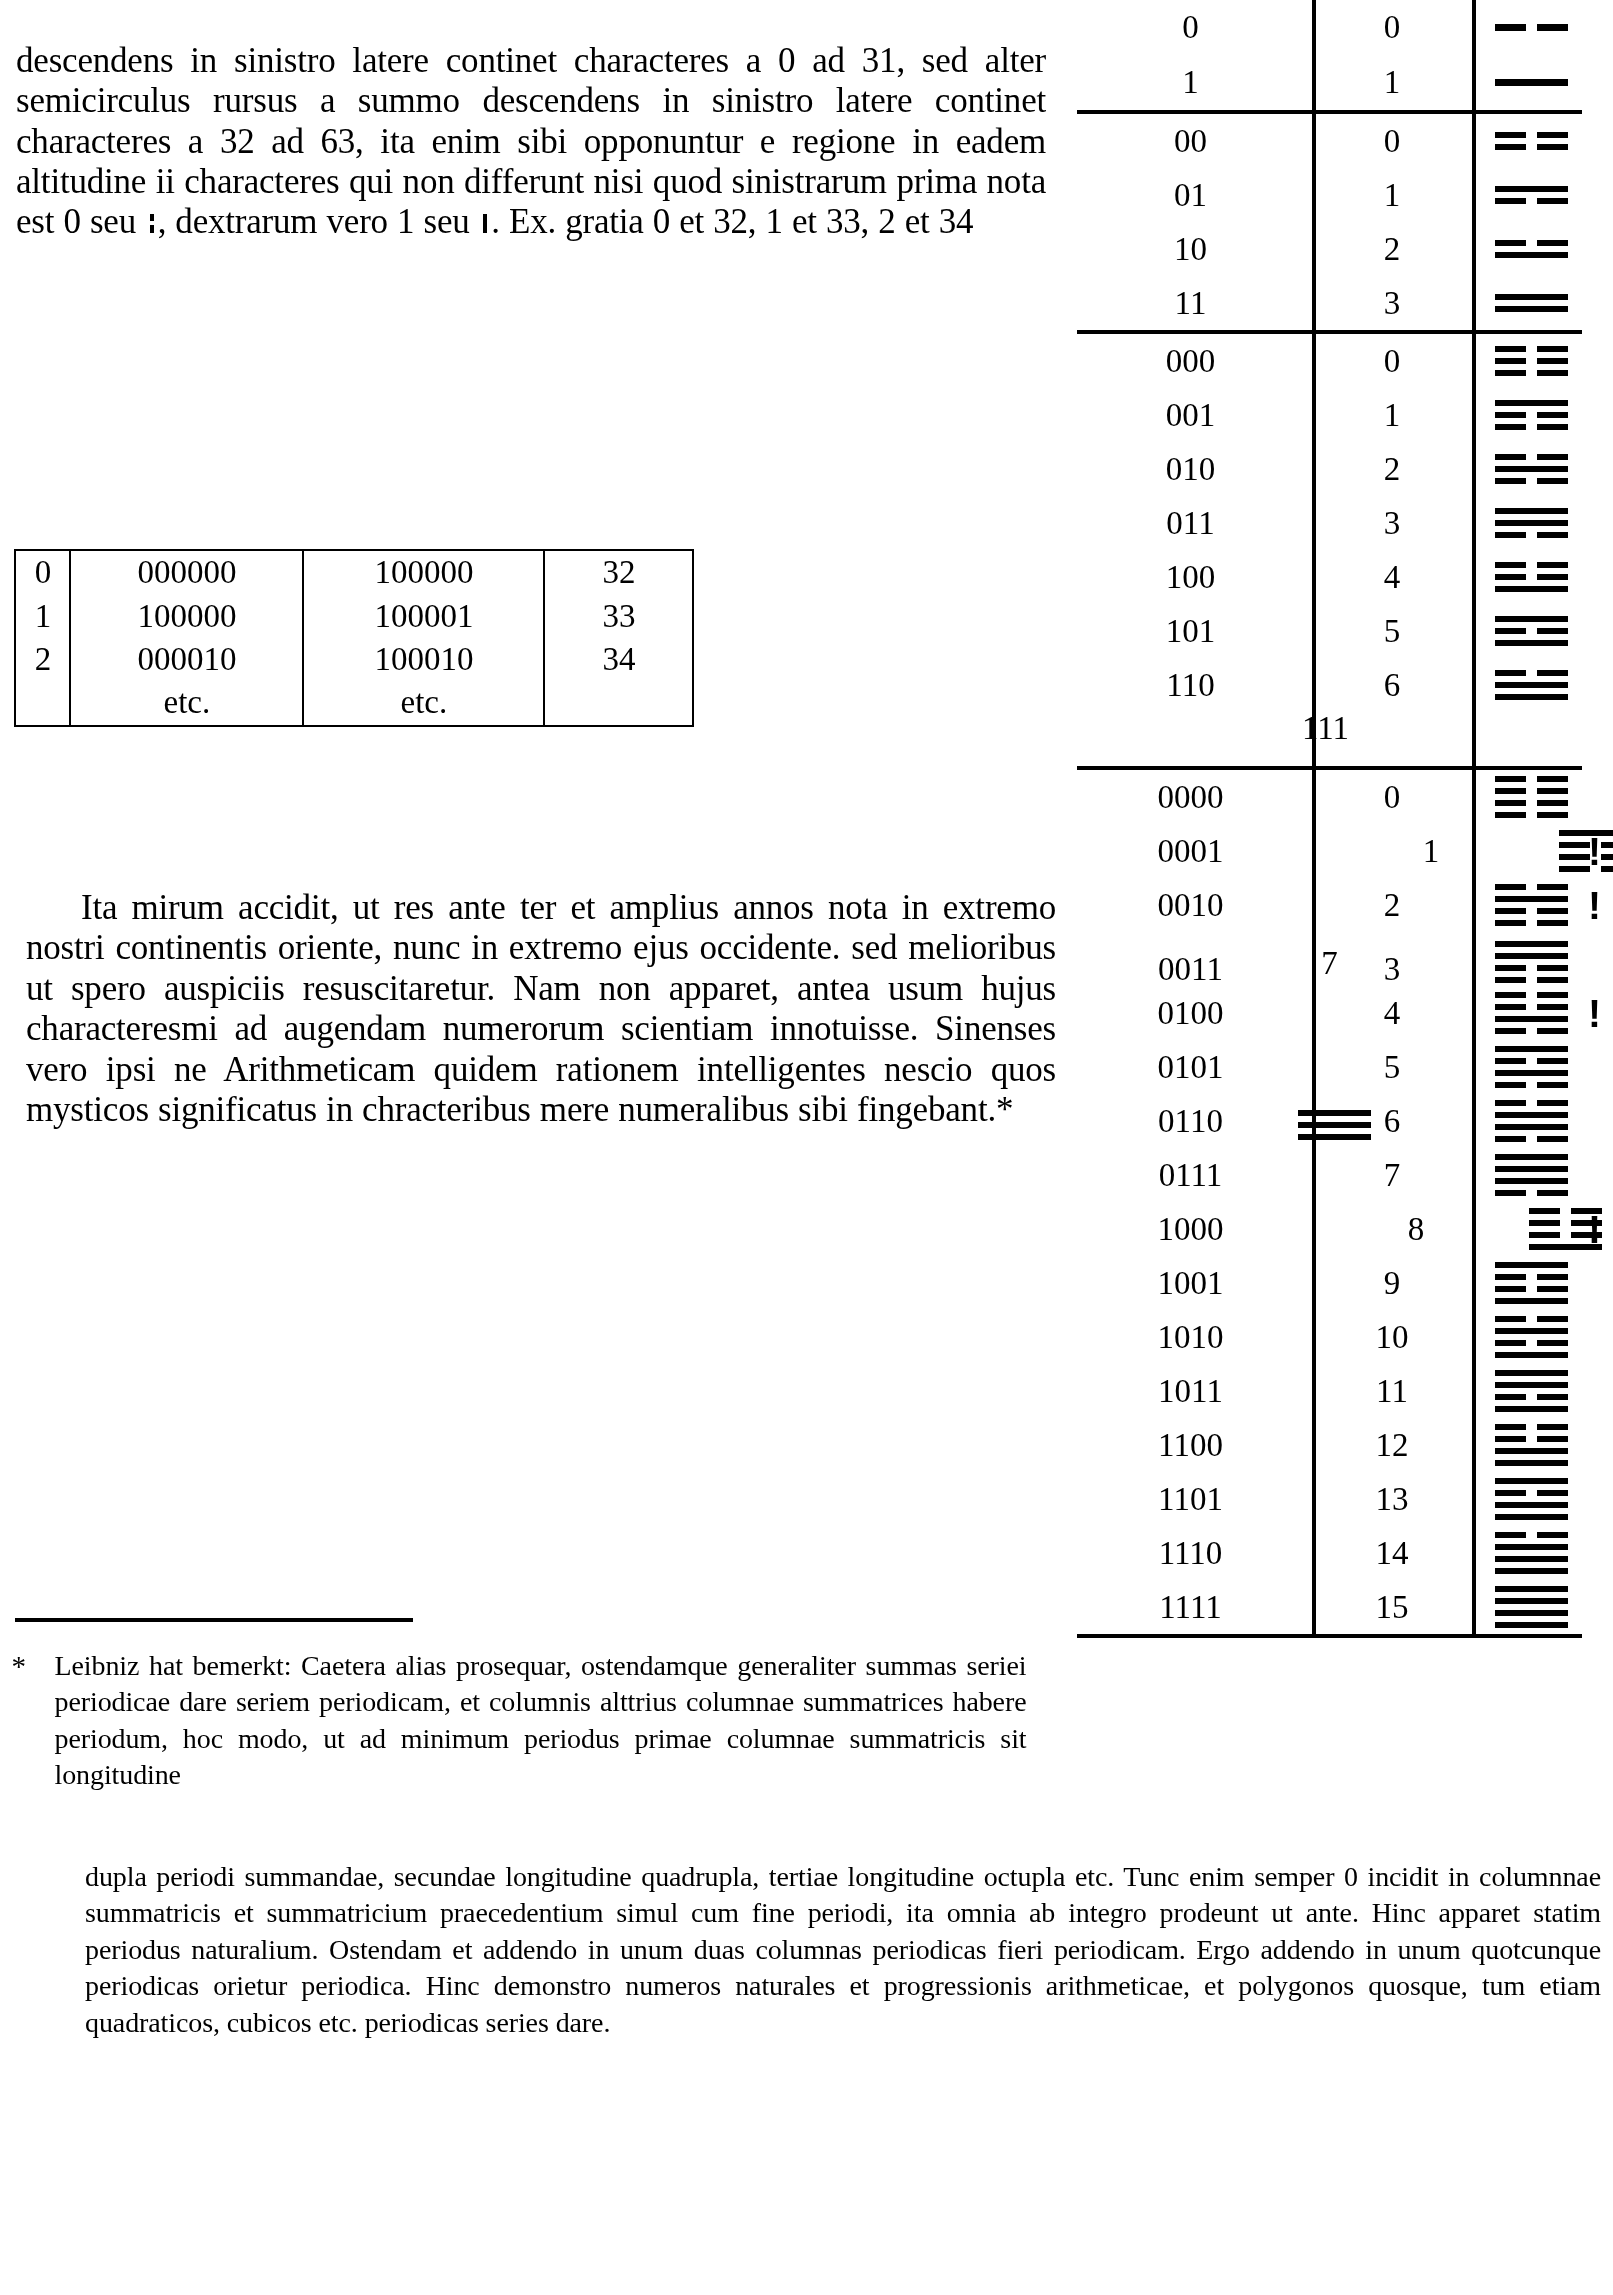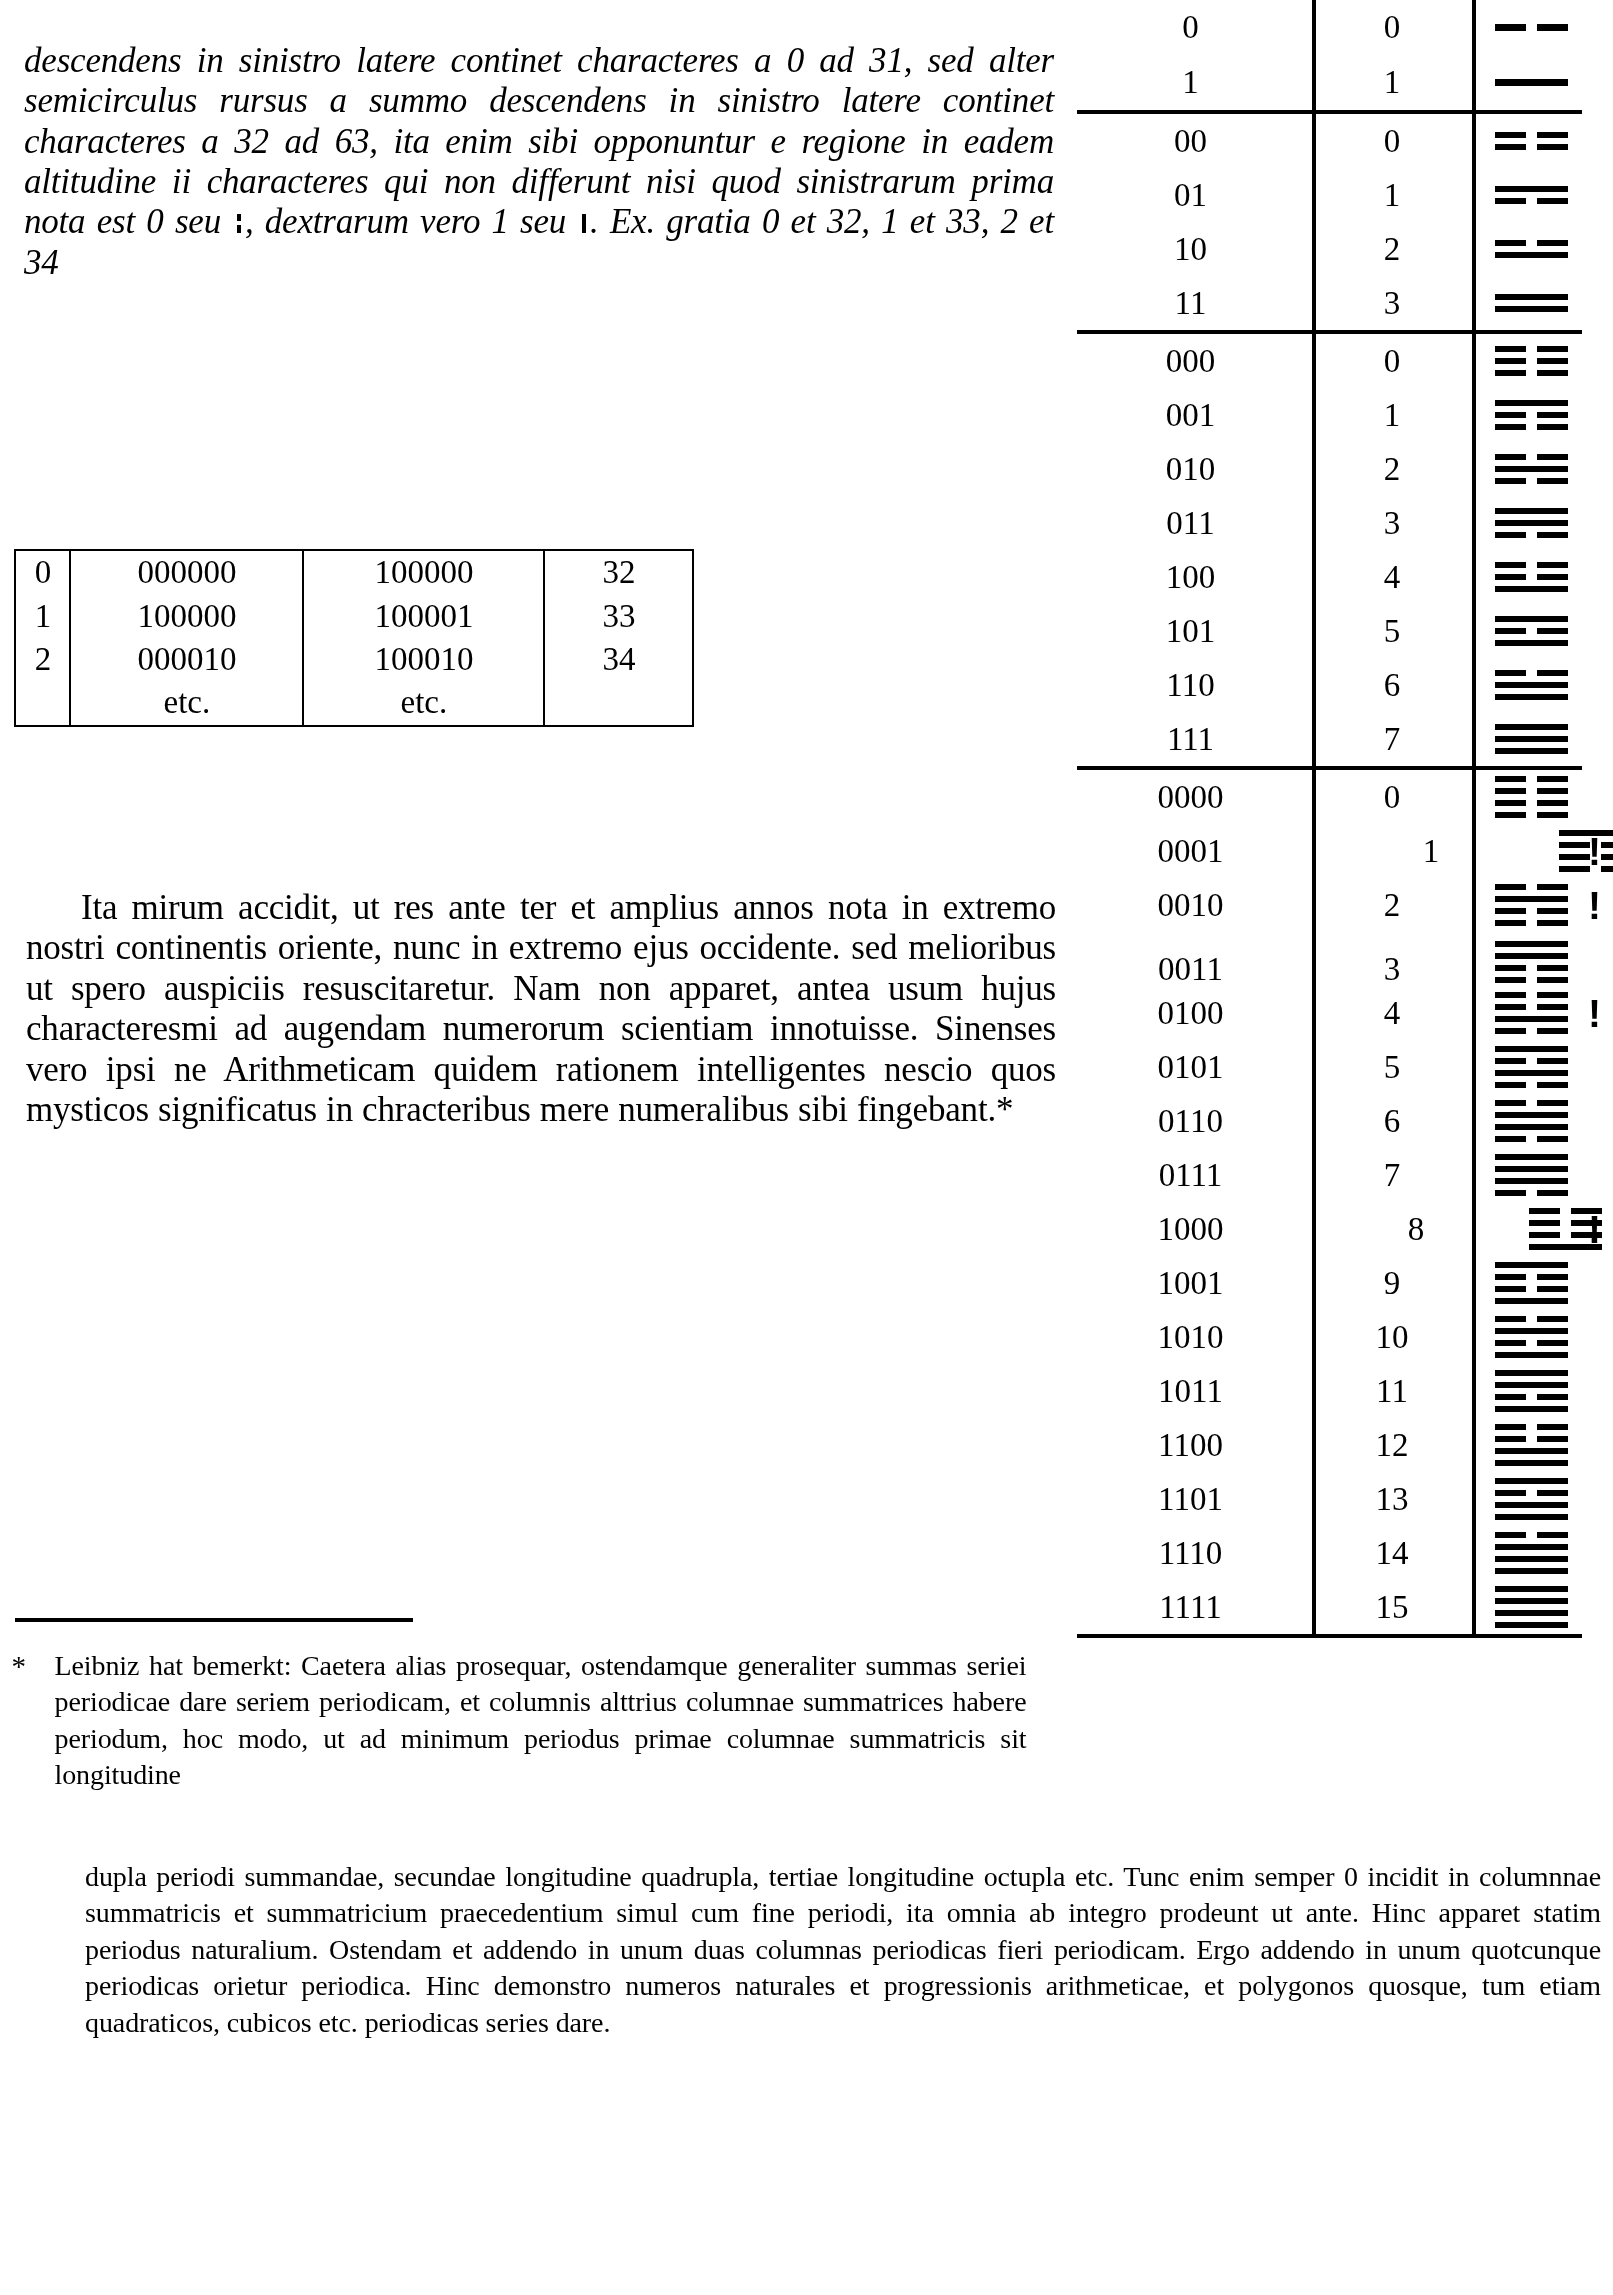--- a/index.html
+++ b/index.html
@@ -12,21 +12,21 @@
   
   #left-column{
     position:absolute;left:16px;top:0;width:1038px;height:1787px;
   }
   .body-par{
     font-size:35px;line-height:1.155;
     text-align:justify;text-align-last:left;
     letter-spacing:-0.2px;
     word-spacing:0.6px;
   }
-  #par-one{position:absolute;left:8px;top:5.8px;width:1030px;font-style:italic;}
+  #par-one{position:absolute;left:0;top:5.8px;width:1030px;}
   #par-two{position:absolute;left:10px;top:853px;width:1030px;text-indent:55px;}
 
   
   .mark-yin,.mark-yang{
     display:inline-block;position:relative;
     width:9.2px;height:23px;vertical-align:-2.3px;margin:0 1.7px;
   }
   .mark-yin::before,.mark-yin::after{
     content:"";position:absolute;left:2.9px;width:4px;background:#000;
   }
@@ -285,21 +285,21 @@
       </div>
       <div class="hex-row" style="height: 54px;">
         <div class="col-bin">110</div>
         <div class="col-dec">6</div>
         <div class="col-glyph">
           <div class="hx-line yin"></div>
           <div class="hx-line yang"></div>
           <div class="hx-line yang"></div>
         </div>
       </div>
-      <div class="hex-row" style="height: 54px;">
+      <div class="hex-row" style="height: 54px; flex-direction: column;">
         <div class="col-bin">111</div>
         <div class="col-dec">7</div>
         <div class="col-glyph">
           <div class="hx-line yang"></div>
           <div class="hx-line yang"></div>
           <div class="hx-line yang"></div>
         </div>
       </div>
     </div>
     <div class="hex-rule"></div>

